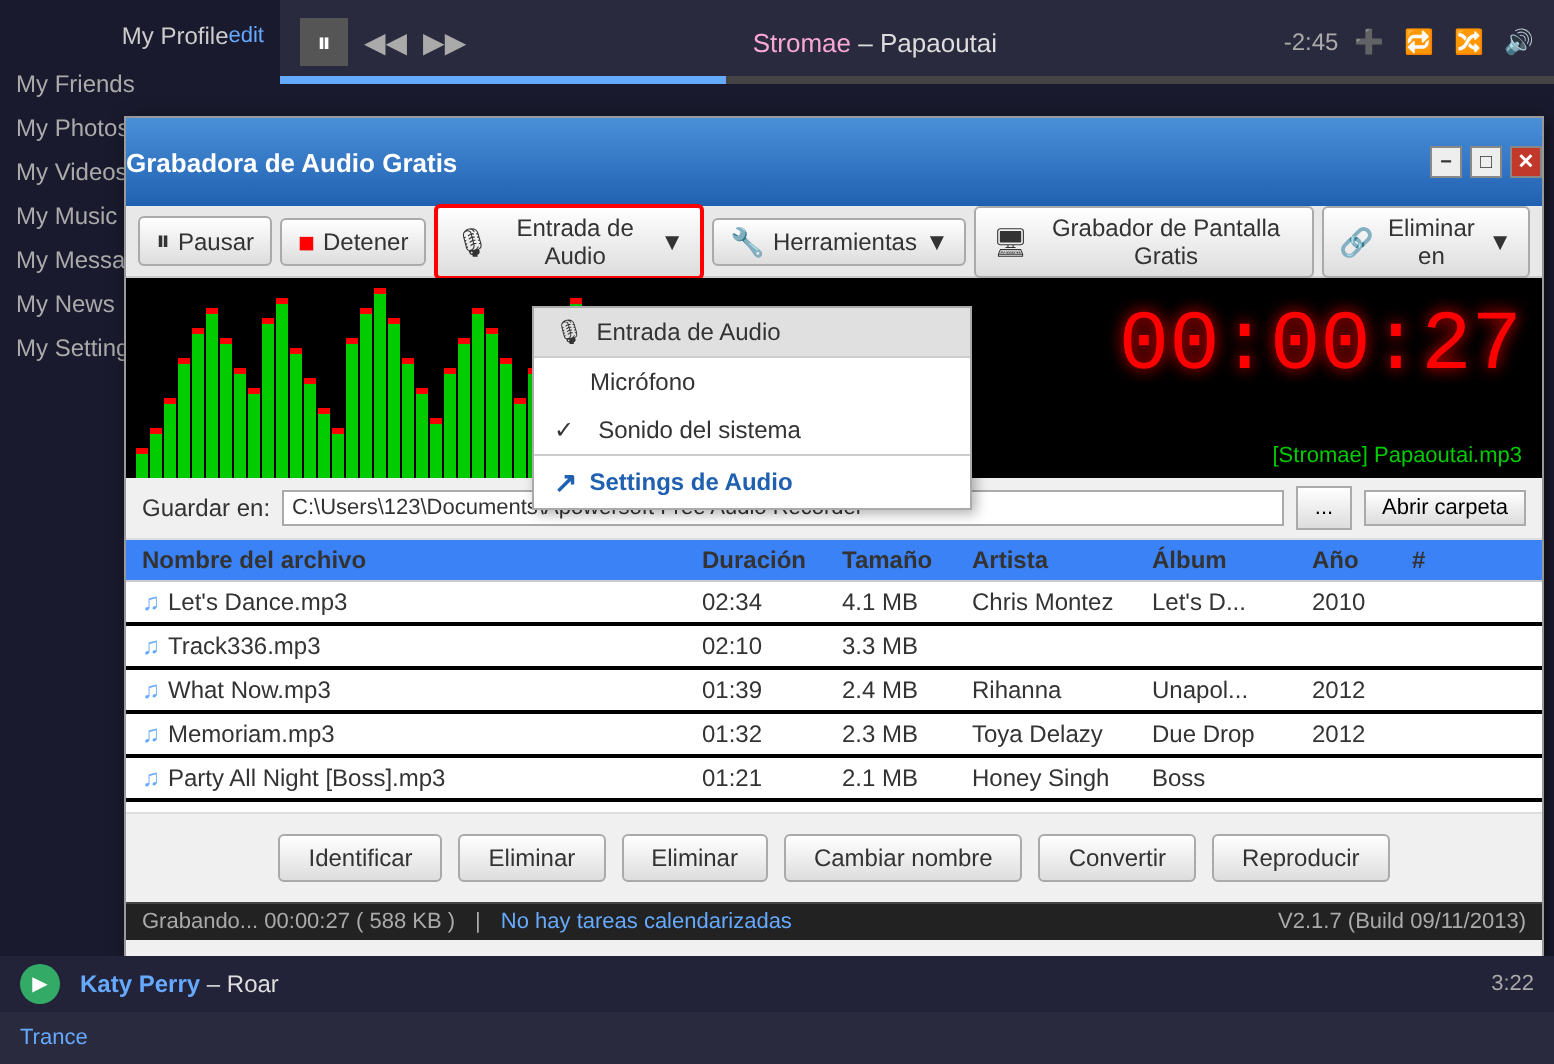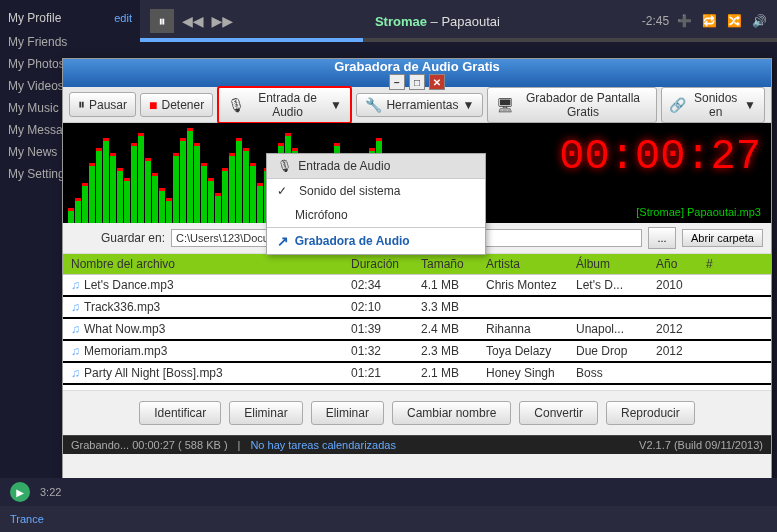--- a/index.html
+++ b/index.html
@@ -24,21 +24,21 @@
       padding-top: 5px;
     }
     .sidebar-item {
       padding: 4px 8px;
       color: #aaa;
       cursor: pointer;
       font-size: 12px;
     }
     .sidebar-item.top-item {
       display: flex;
-      justify-content: space-between;
+      justify-content: flex-end;
       align-items: center;
       color: #ccc;
       padding: 6px 8px;
     }
     .sidebar-item .edit-link {
       color: #6af;
       font-size: 11px;
     }
 
     
@@ -72,21 +72,21 @@
       color: #aaa;
       cursor: pointer;
       font-size: 14px;
     }
     .track-info {
       flex: 1;
       color: #ddd;
       font-size: 13px;
       text-align: center;
     }
-    .track-info span.artist { color: #86efac; font-weight: bold; }
+    .track-info span.artist { color: #f9a8d4; font-weight: normal; }
     .time-display {
       color: #aaa;
       font-size: 12px;
     }
     .top-bar .icons {
       display: flex;
       gap: 10px;
       align-items: center;
       color: #aaa;
     }
@@ -110,29 +110,28 @@
       left: 62px;
       top: 58px;
       width: 710px;
       height: 445px;
       background: #f0f0f0;
       border: 1px solid #999;
       box-shadow: 2px 2px 8px rgba(0,0,0,0.5);
     }
     .window-titlebar {
       background: linear-gradient(to bottom, #4a90d9, #2060b0);
-      height: 28px;
+      height: 44px;
       display: flex;
       align-items: center;
       justify-content: space-between;
       padding: 0 0;
       color: white;
       font-size: 13px;
       font-weight: bold;
-      flex-direction: column;
     }
     .window-controls {
       display: flex;
       gap: 4px;
     }
     .win-btn {
       width: 16px;
       height: 16px;
       border: 1px solid #888;
       cursor: pointer;
@@ -279,21 +278,20 @@
       align-items: center;
       padding: 4px 8px;
       gap: 6px;
       background: #f0f0f0;
       border-bottom: 1px solid #ddd;
     }
     .save-label {
       color: #333;
       font-size: 12px;
       white-space: nowrap;
-      margin-left: 30px;
     }
     .save-path {
       flex: 1;
       border: 1px solid #aaa;
       background: white;
       padding: 2px 4px;
       font-size: 11px;
       color: #333;
     }
     .browse-btn {
@@ -313,26 +311,26 @@
       background: linear-gradient(to bottom, #fff, #ddd);
       cursor: pointer;
       font-size: 11px;
       white-space: nowrap;
     }
 
     
     .file-list-header {
       display: grid;
       grid-template-columns: 280px 70px 65px 90px 80px 50px 40px;
-      background: #84cc16;
+      background: #3b82f6;
       border-bottom: 1px solid #ccc;
       padding: 3px 8px;
       font-size: 12px;
       color: #333;
-      font-weight: normal;
+      font-weight: bold;
     }
     .file-list {
       background: white;
       overflow-y: auto;
       height: 115px;
     }
     .file-row {
       display: grid;
       grid-template-columns: 280px 70px 65px 90px 80px 50px 40px;
       padding: 3px 8px;
@@ -516,39 +514,39 @@
       <span class="toolbar-icon">🔧</span>
       <span>Herramientas</span>
       <span>▼</span>
     </button>
     <button class="toolbar-btn">
       <span class="toolbar-icon">🖥</span>
       <span>Grabador de Pantalla Gratis</span>
     </button>
     <button class="toolbar-btn">
       <span class="toolbar-icon">🔗</span>
-      <span>Sonidos en</span>
+      <span>Eliminar en</span>
       <span>▼</span>
     </button>
   </div>
 
   <div class="dropdown-menu">
     <div class="dropdown-header">
       <span>🎙</span>
       <span>Entrada de Audio</span>
     </div>
+    <div class="dropdown-item">
+      <span>Micrófono</span>
+    </div>
     <div class="dropdown-item selected">
       <span>Sonido del sistema</span>
     </div>
-    <div class="dropdown-item">
-      <span>Micrófono</span>
-    </div>
     <div class="dropdown-footer">
       <span class="arrow-icon">↗</span>
-      <span>Grabadora de Audio</span>
+      <span>Settings de Audio</span>
     </div>
   </div>
 
   <div class="visualizer">
     <div class="viz-bars" id="viz-bars">
     <div class="viz-bar" style="height: 15%;">
           <div class="viz-bar-top"></div>
         </div>
         <div class="viz-bar" style="height: 25%;">
           <div class="viz-bar-top"></div>
@@ -773,20 +771,25 @@
   <div class="recorder-status">
     <span class="rec-status-text">Grabando... 00:00:27 ( 588 KB )</span>
     <span style="color:#aaa">|</span>
     <span class="rec-link">No hay tareas calendarizadas</span>
     <span class="rec-version">V2.1.7 (Build 09/11/2013)</span>
   </div>
 </div>
 
 <div class="now-playing-bottom">
   <div class="np-play-btn">▶</div>
+  <div class="np-track">
+    <span class="np-artist">Katy Perry</span>
+    <span> – </span>
+    <span>Roar</span>
+  </div>
   <div class="np-time">3:22</div>
 </div>
 
 <div class="status-bar">
   <div class="status-left">
     <span style="color:#6af">Trance</span>
   </div>
 </div>
 
 </body></html>

